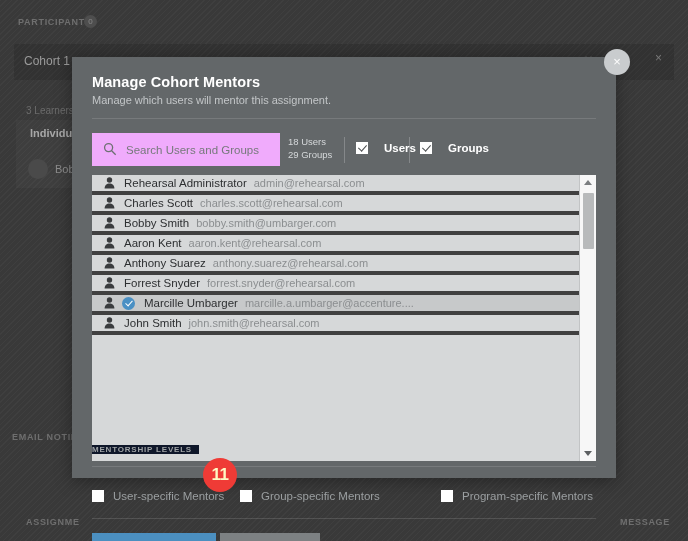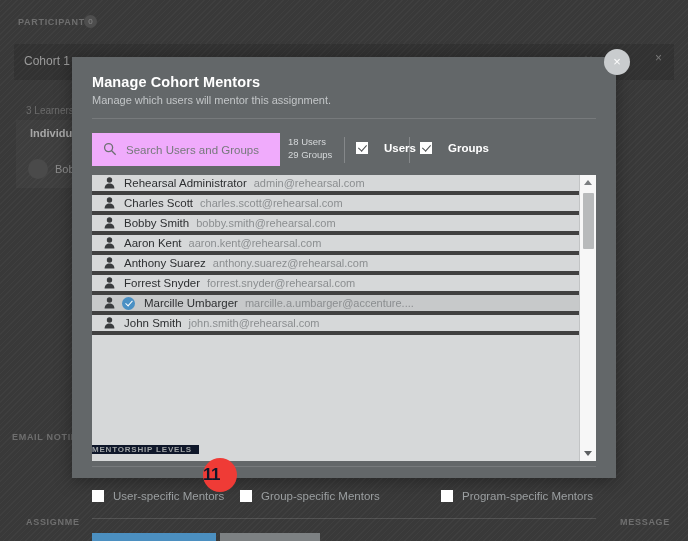--- a/index.html
+++ b/index.html
@@ -395,25 +395,25 @@
     background: #7d8183;
   }
 
   
   #step-badge {
     position: absolute;
     left: 203px; top: 458px;
     width: 34px; height: 34px;
     border-radius: 50%;
     background: #ef3b36;
-    color: #0f172a;
+    color: #fef9c3;
     font-size: 17px;
     font-weight: bold;
     line-height: 34px;
-    text-align: left;
+    text-align: center;
     z-index: 5;
     letter-spacing: -0.5px;
   }
 </style>
 </head>
 <body>
 
 <div id="page-root">
 
   <div class="bg-layer">
@@ -484,21 +484,21 @@
             </svg>
             <span class="item-name">Charles Scott</span>
             <span class="item-email">charles.scott@rehearsal.com</span>
           </div>
           <div class="list-item">
             <svg class="person-icon" viewBox="0 0 11 12">
               <circle cx="5.5" cy="3" r="2.7" fill="#3a3c3e"></circle>
               <path d="M0.6 11.6 C0.6 8.2 2.8 6.5 5.5 6.5 C8.2 6.5 10.4 8.2 10.4 11.6 Z" fill="#3a3c3e"></path>
             </svg>
             <span class="item-name">Bobby Smith</span>
-            <span class="item-email">bobby.smith@rehearsal.com</span>
+            <span class="item-email">bobby.smith@umbarger.com</span>
           </div>
           <div class="list-item">
             <svg class="person-icon" viewBox="0 0 11 12">
               <circle cx="5.5" cy="3" r="2.7" fill="#3a3c3e"></circle>
               <path d="M0.6 11.6 C0.6 8.2 2.8 6.5 5.5 6.5 C8.2 6.5 10.4 8.2 10.4 11.6 Z" fill="#3a3c3e"></path>
             </svg>
             <span class="item-name">Aaron Kent</span>
             <span class="item-email">aaron.kent@rehearsal.com</span>
           </div>
           <div class="list-item">

